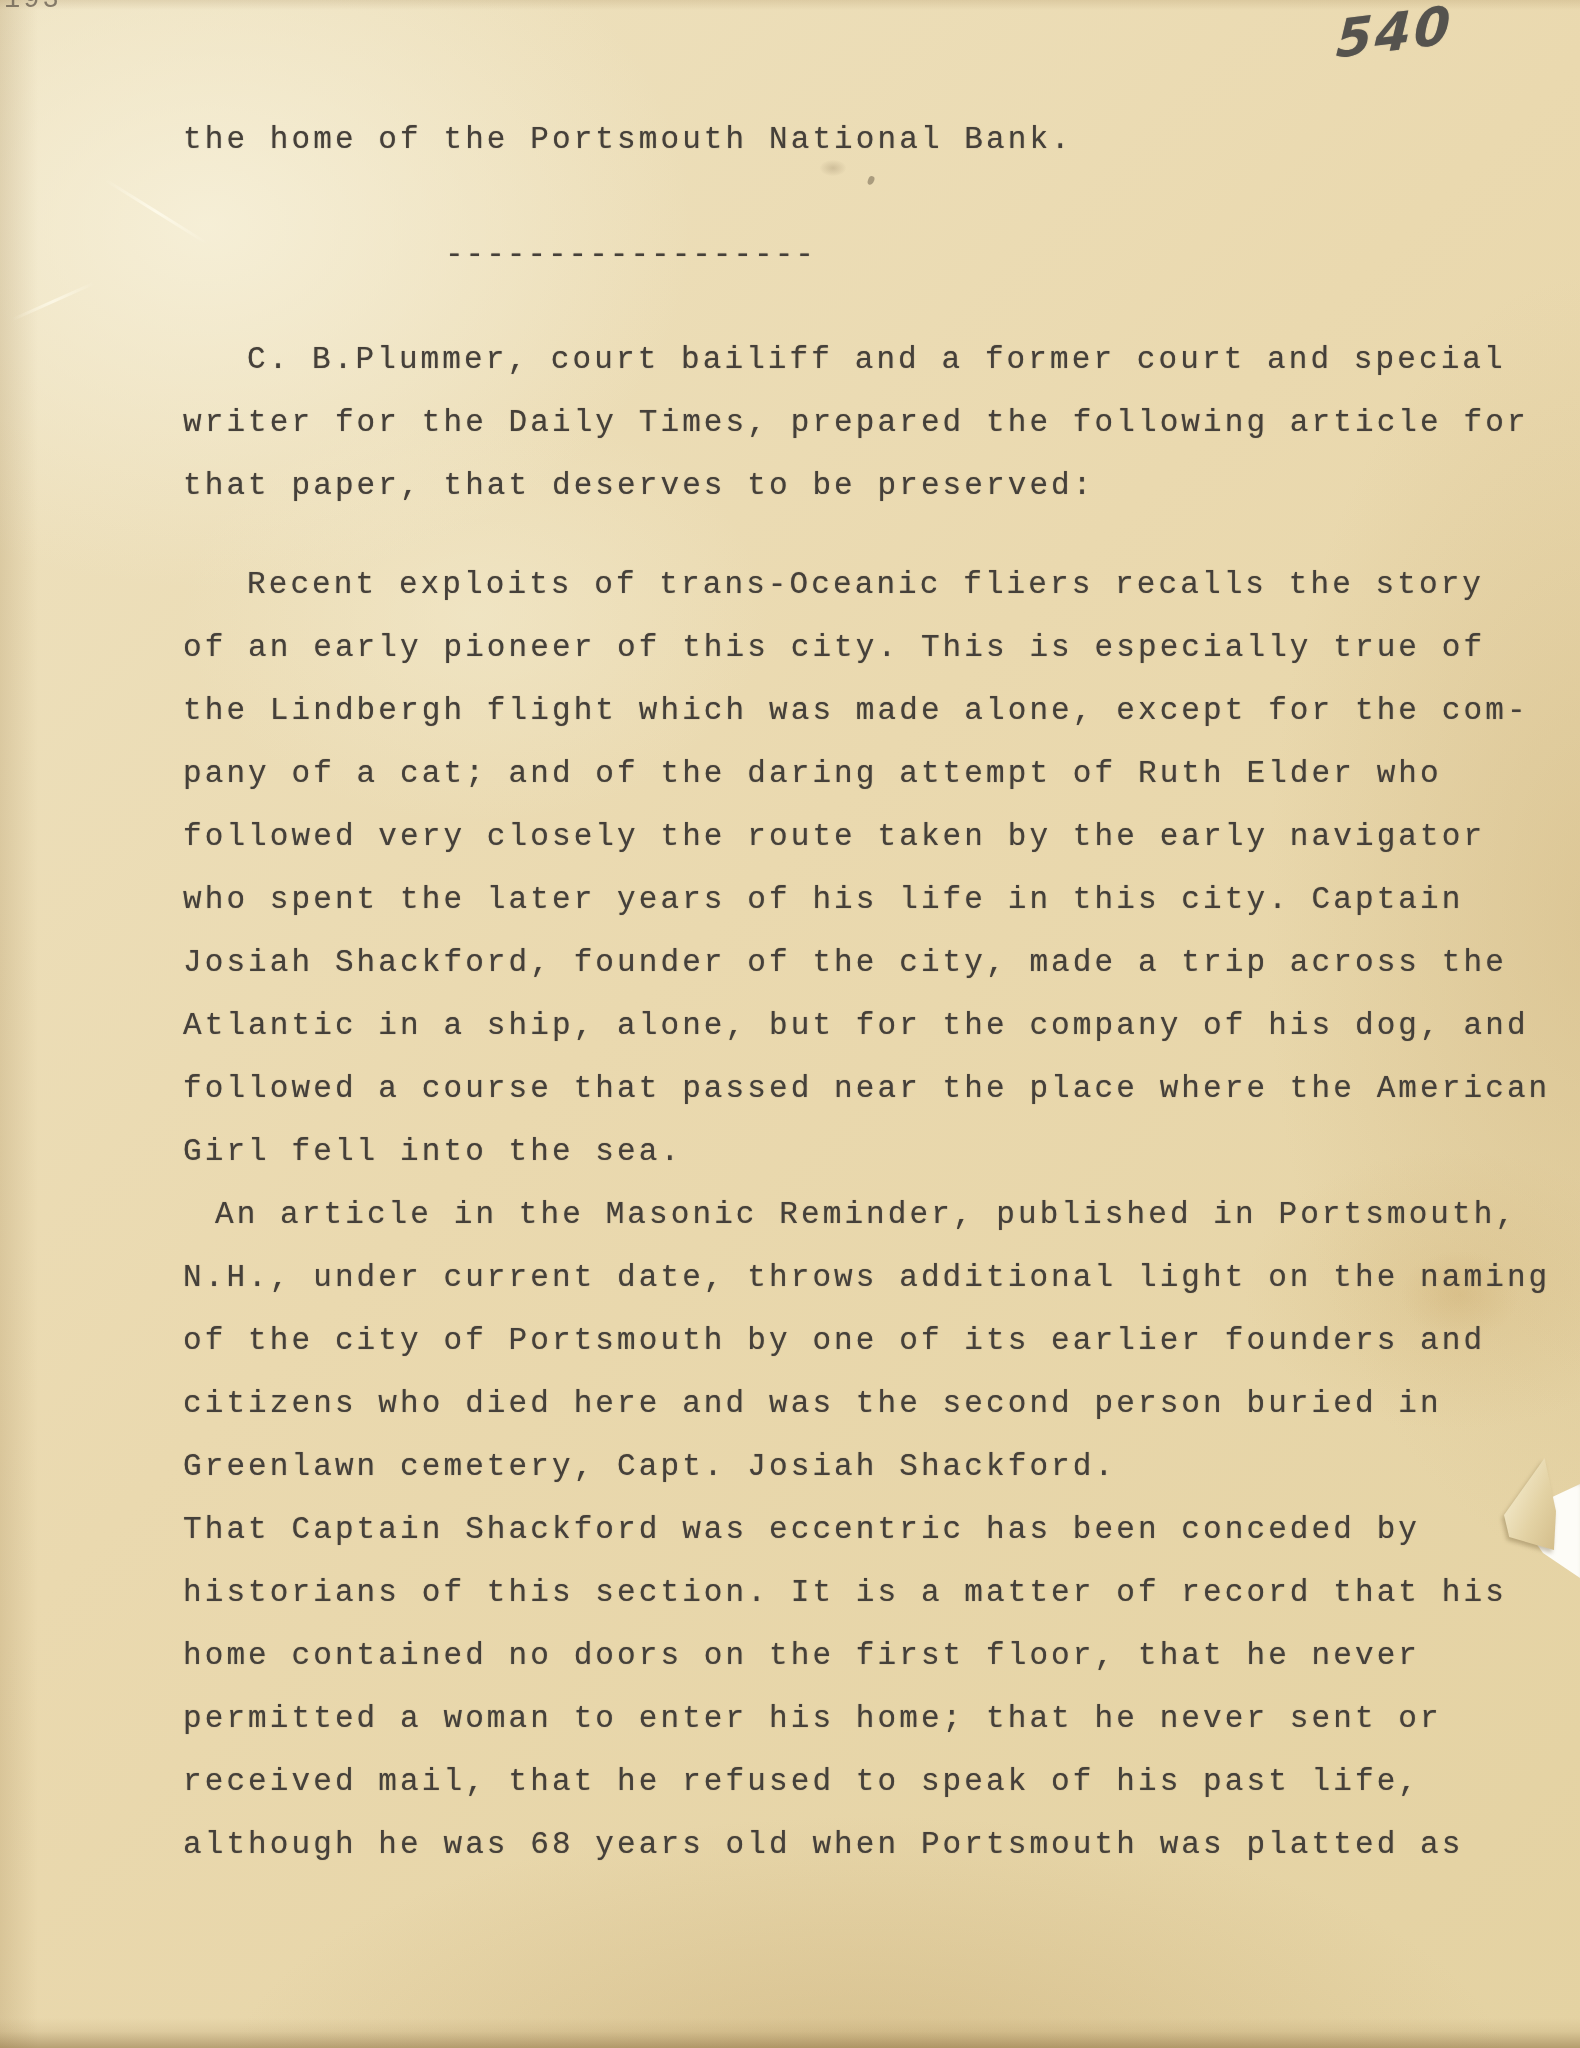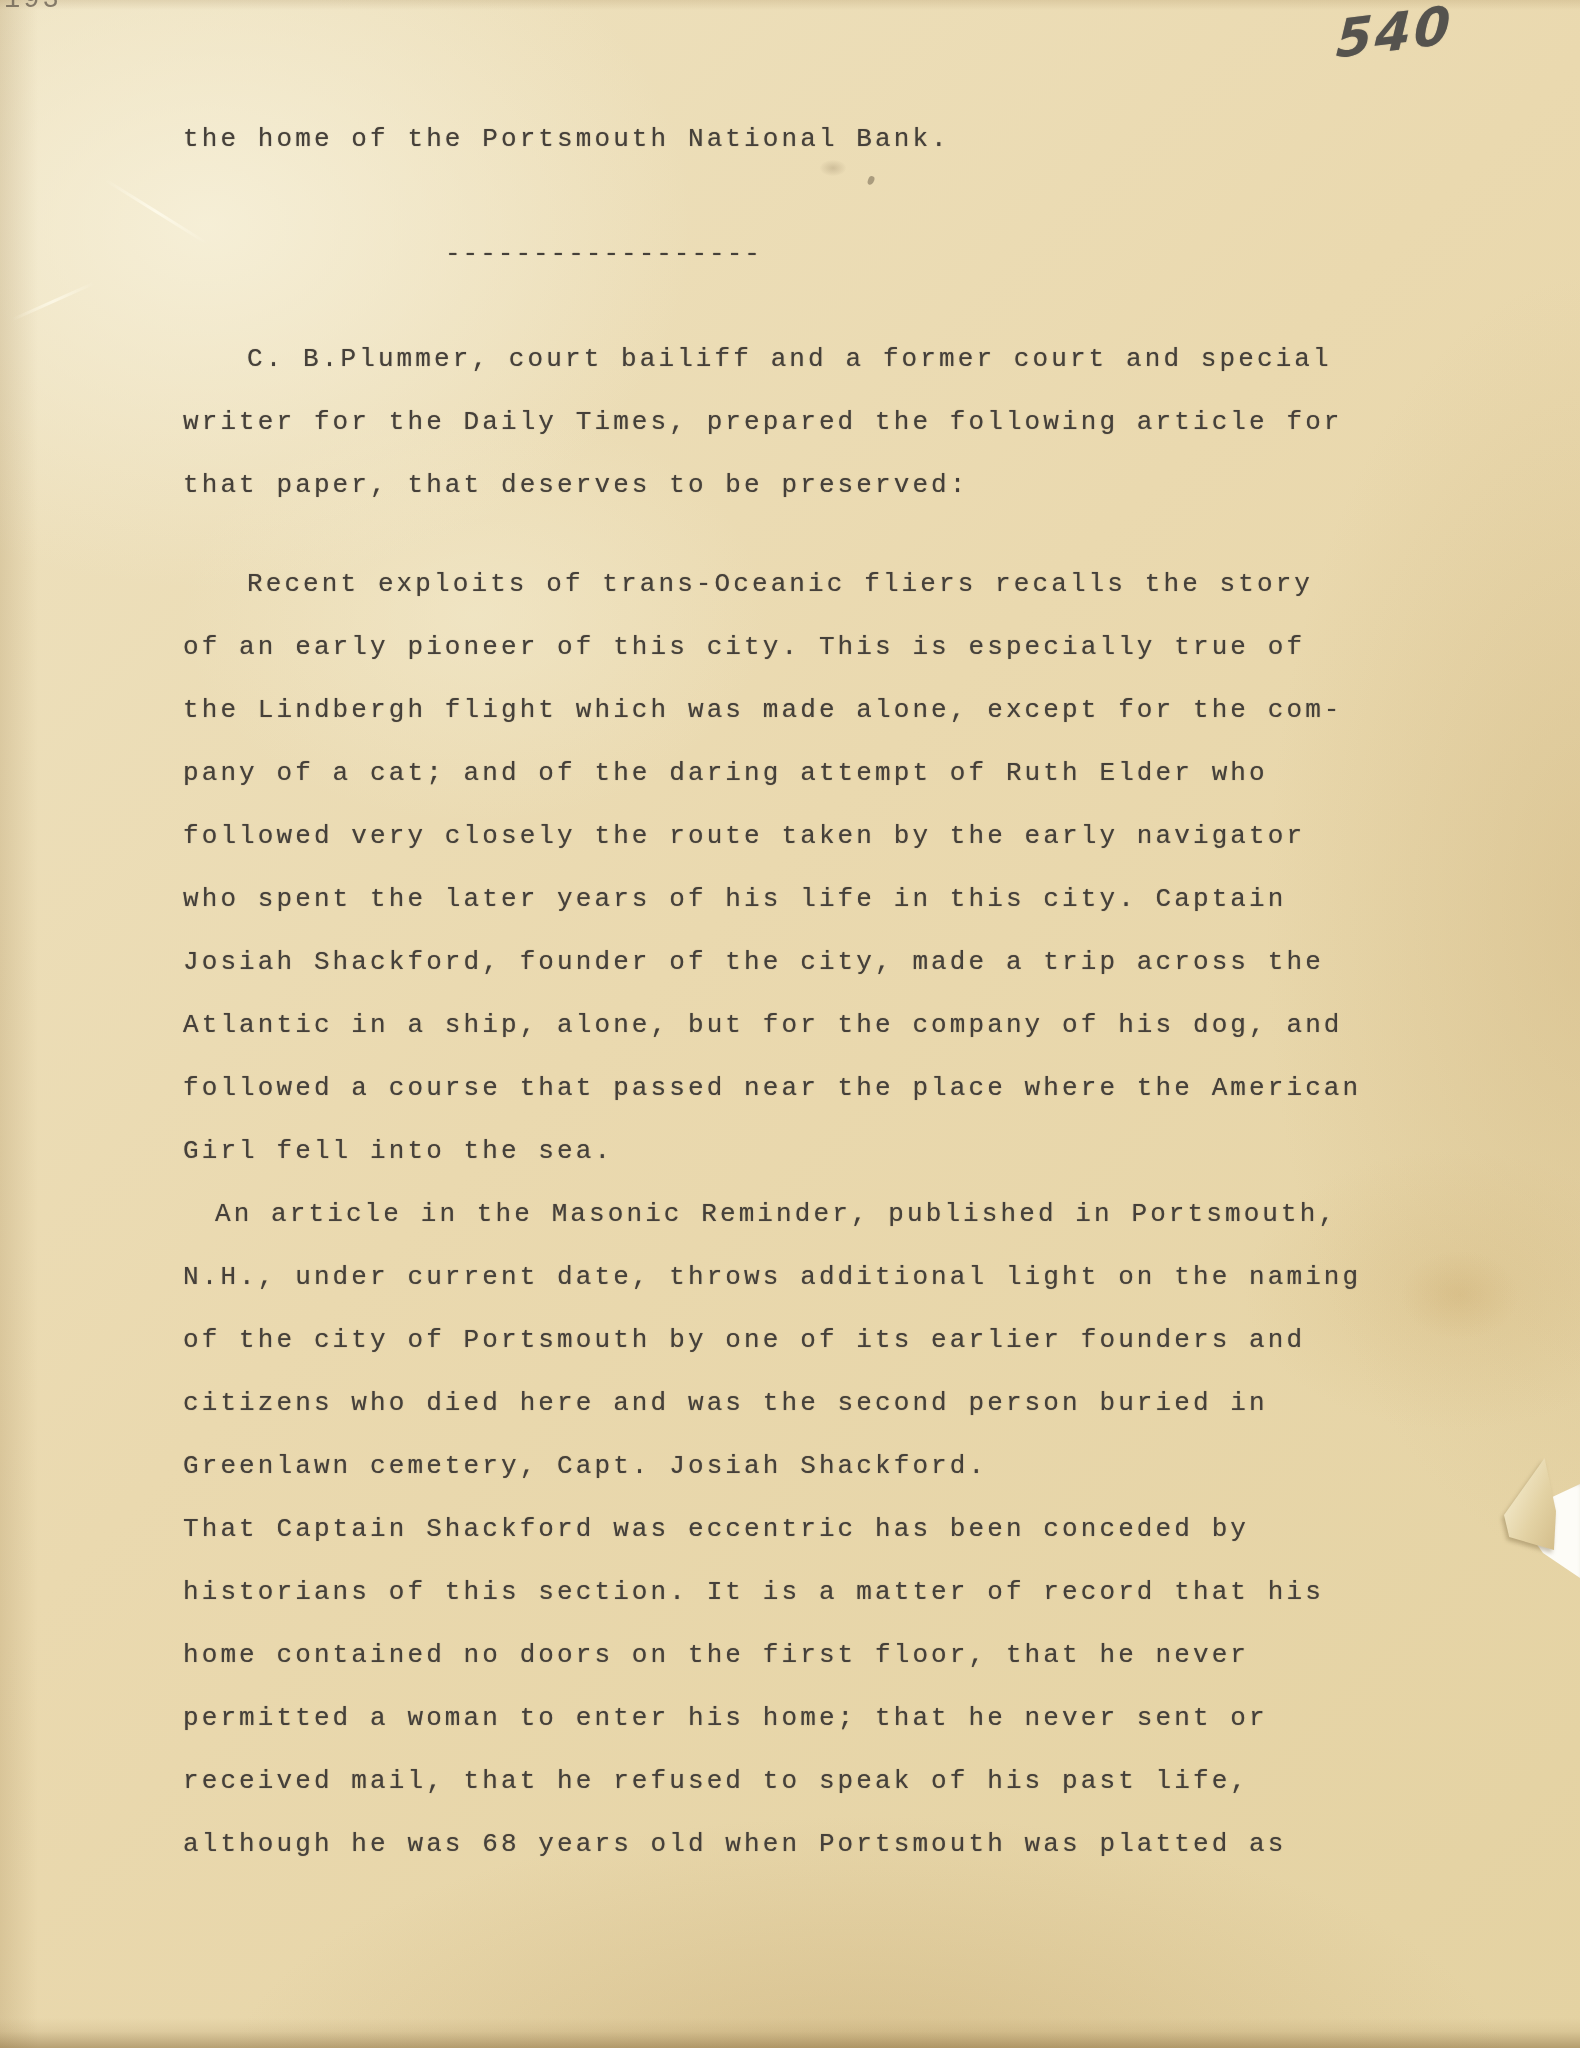--- a/index.html
+++ b/index.html
@@ -36,21 +36,21 @@
   }
   .handwritten{
     position:absolute;left:1336px;top:2px;
     font-family:"DejaVu Sans",sans-serif;font-style:italic;font-weight:bold;
     font-size:52px;color:#55534e;letter-spacing:3px;
     transform:rotate(-7deg) skewX(-10deg);
     text-shadow:0 0 1px rgba(85,83,78,.55);
   }
   .typed{
     position:absolute;left:183px;top:108px;width:1260px;
-    font-size:26px;letter-spacing:3.1px;color:#45403a;
+    font-size:31px;letter-spacing:3.1px;color:#45403a;
     text-shadow:0 0 1px rgba(62,54,44,.55);
     white-space:pre;
   }
   .typed .line{display:block;line-height:63px;height:63px;}
   .typed .line.separator{letter-spacing:2px;}
   
   .tear{position:absolute;right:0;top:1458px;width:78px;height:140px;}
   .tear-white{
     position:absolute;right:0;top:24px;width:56px;height:96px;
     background:#fdfcf7;

